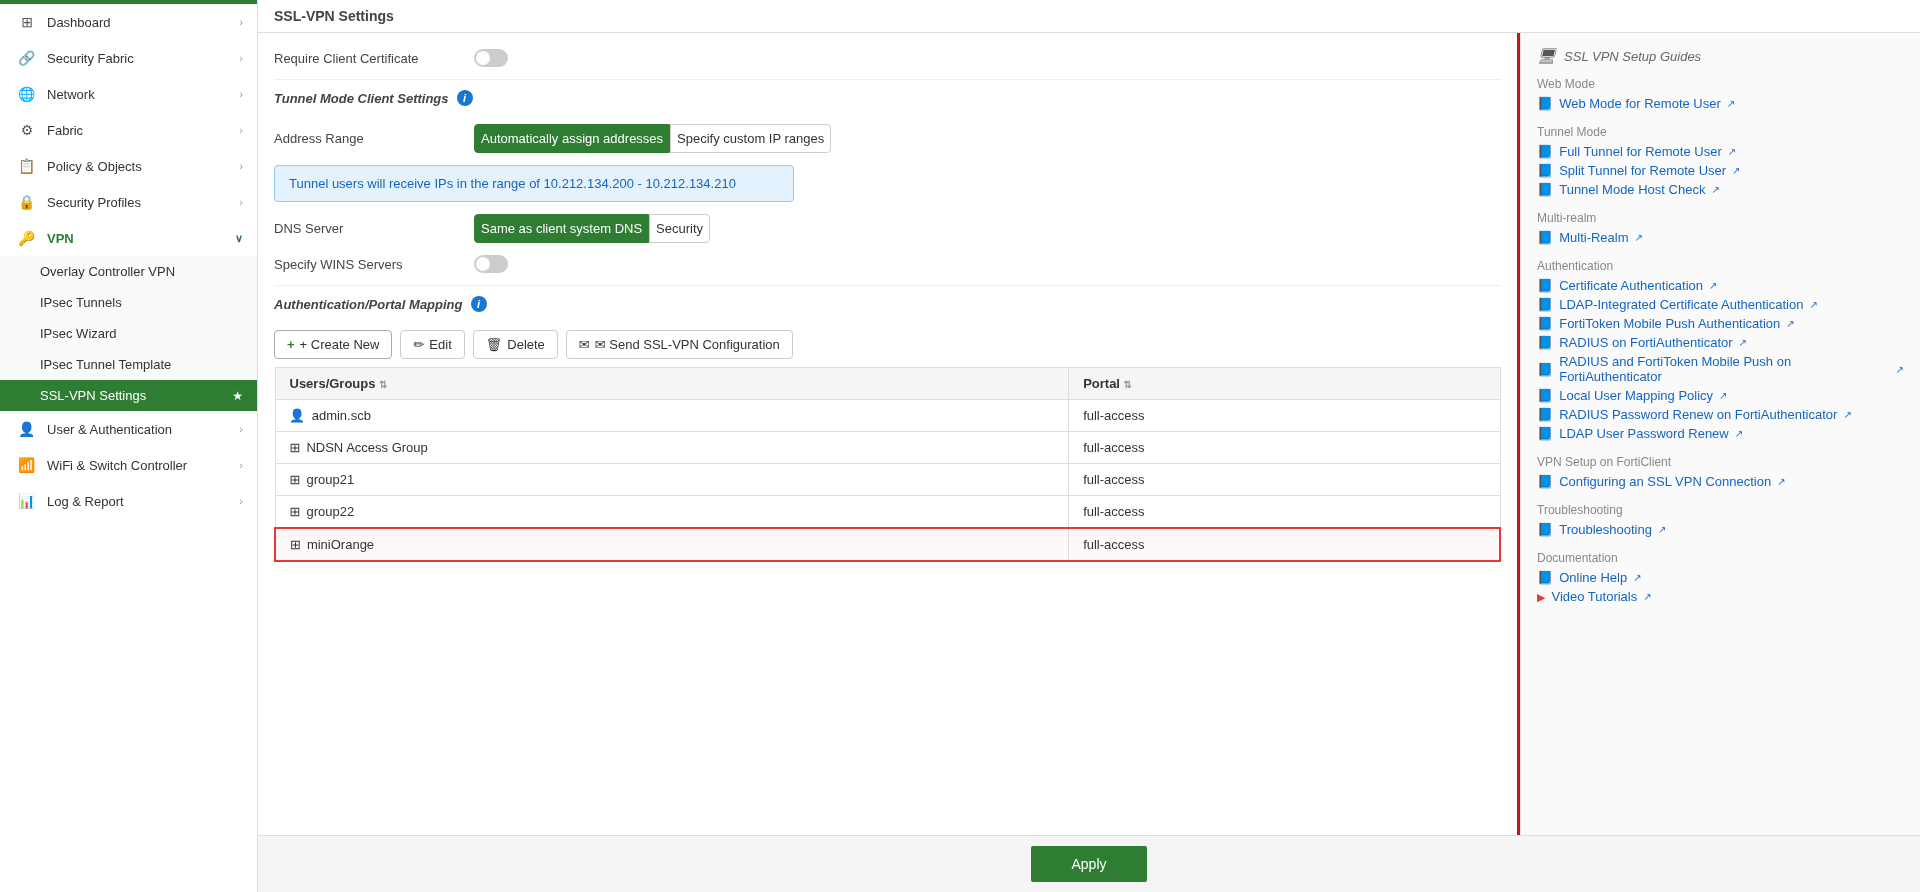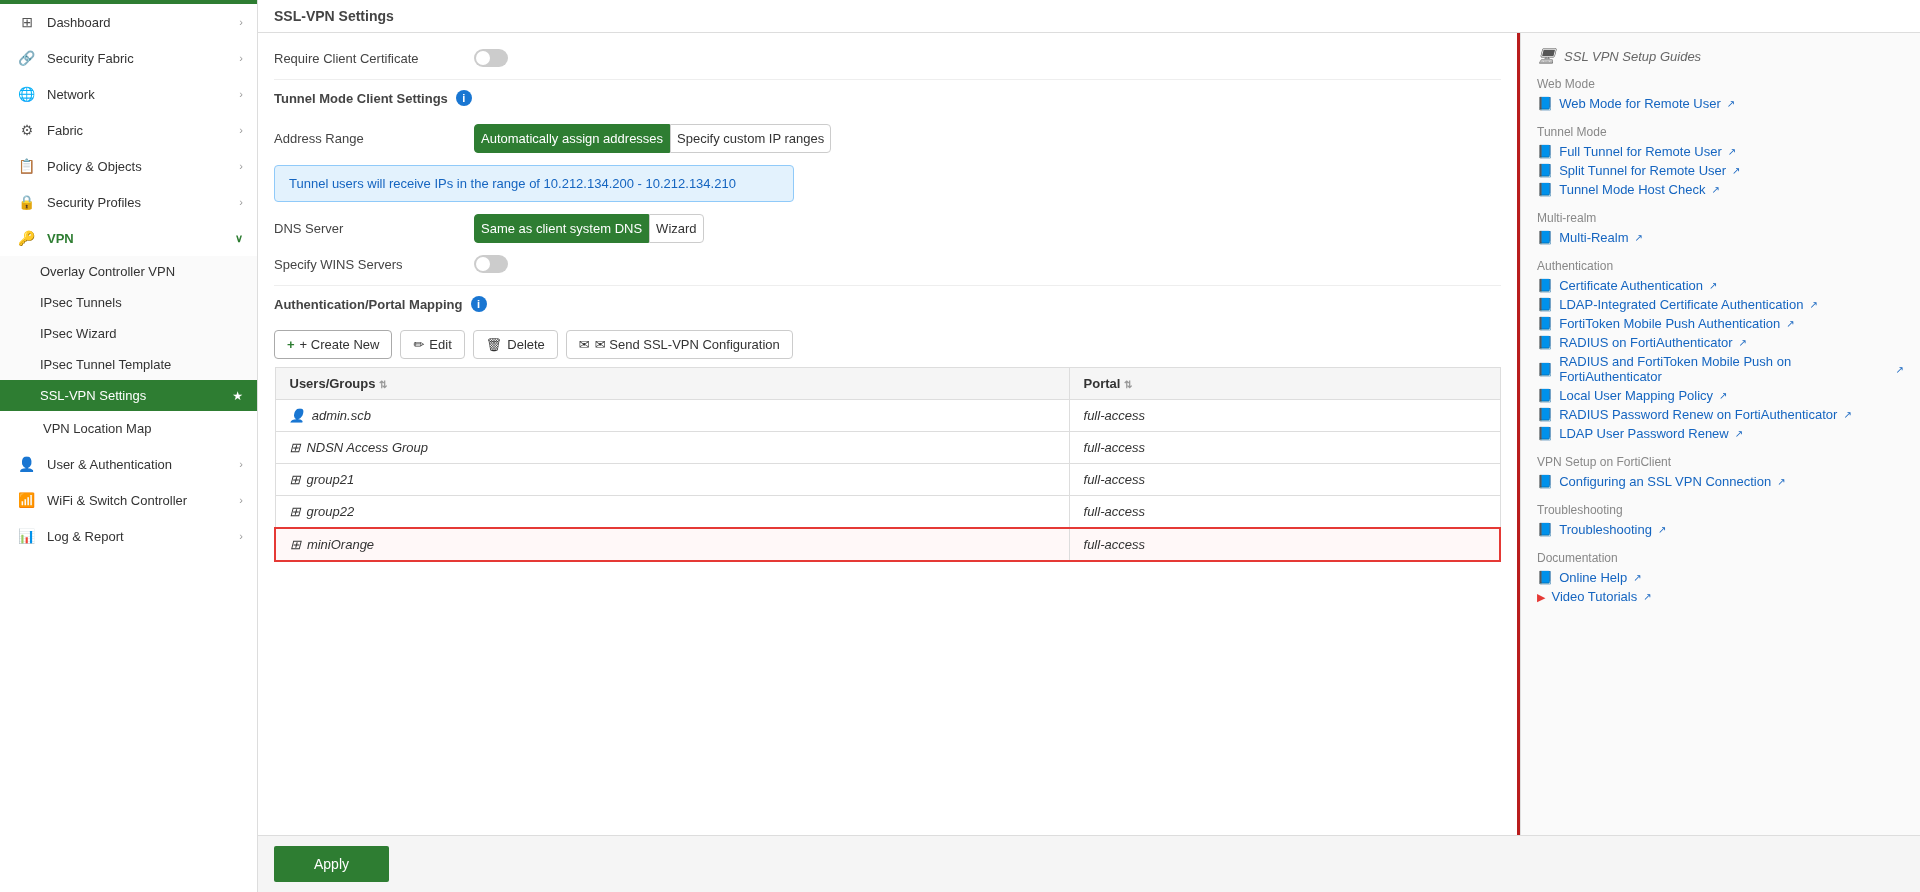--- a/index.html
+++ b/index.html
@@ -131,20 +131,21 @@
     }
 
     
     .section-header {
       display: flex;
       align-items: center;
       gap: 8px;
       padding: 10px 0 6px 0;
       border-top: 1px solid #eee;
       margin-bottom: 12px;
+      font-style: italic;
     }
     .section-header-label {
       font-size: 13px;
       font-weight: bold;
       color: #444;
     }
     .info-icon {
       width: 16px; height: 16px;
       background: #1976d2;
       color: #fff;
@@ -204,21 +205,20 @@
       padding: 8px 14px;
       text-align: left;
       font-size: 13px;
       color: #333;
     }
     .portal-table td {
       border: 1px solid #ddd;
       padding: 8px 14px;
       font-size: 13px;
       color: #333;
-      font-style: italic;
     }
     .portal-table tr.highlighted td {
       background: #fff8f8;
       border-top: 2px solid #e53935;
       border-bottom: 2px solid #e53935;
     }
     .portal-table tr.highlighted td:first-child {
       border-left: 2px solid #e53935;
     }
     .portal-table tr.highlighted td:last-child {
@@ -284,21 +284,21 @@
       margin-bottom: 4px;
       text-decoration: none;
     }
 
     
     .bottom-bar {
       background: #f5f5f5;
       border-top: 1px solid #ddd;
       padding: 10px 16px;
       display: flex;
-      justify-content: flex-start;
+      justify-content: center;
       align-items: center;
     }
     .apply-btn {
       background: #2e7d32;
       color: #fff;
       border: none;
       padding: 10px 40px;
       font-size: 14px;
       cursor: pointer;
       border-radius: 2px;
@@ -372,23 +372,20 @@
     </div>
     <div class="sidebar-sub-item">
       <span>IPsec Tunnel Template</span>
     </div>
     <div class="sidebar-sub-item active">
       <span>SSL-VPN Settings</span>
       <span class="star-icon">★</span>
     </div>
   </div>
 
-  <div class="sidebar-item" style="padding-left:40px; font-size:13px;">
-    <span class="sidebar-label">VPN Location Map</span>
-  </div>
 
   <div class="sidebar-item">
     <span class="sidebar-icon">👤</span>
     <span class="sidebar-label">User &amp; Authentication</span>
     <span class="chevron">›</span>
   </div>
 
   <div class="sidebar-item">
     <span class="sidebar-icon">📶</span>
     <span class="sidebar-label">WiFi &amp; Switch Controller</span>
@@ -431,21 +428,21 @@
           </div>
         </div>
       </div>
       <div class="info-box">Tunnel users will receive IPs in the range of 10.212.134.200 - 10.212.134.210</div>
 
       <div class="section-row">
         <div class="section-label">DNS Server</div>
         <div class="section-value">
           <div class="btn-group">
             <button class="btn-tab active">Same as client system DNS</button>
-            <button class="btn-tab">Wizard</button>
+            <button class="btn-tab">Security</button>
           </div>
         </div>
       </div>
 
       <div class="section-row">
         <div class="section-label">Specify WINS Servers</div>
         <div class="section-value">
           <span class="toggle-switch off"></span>
         </div>
       </div>

